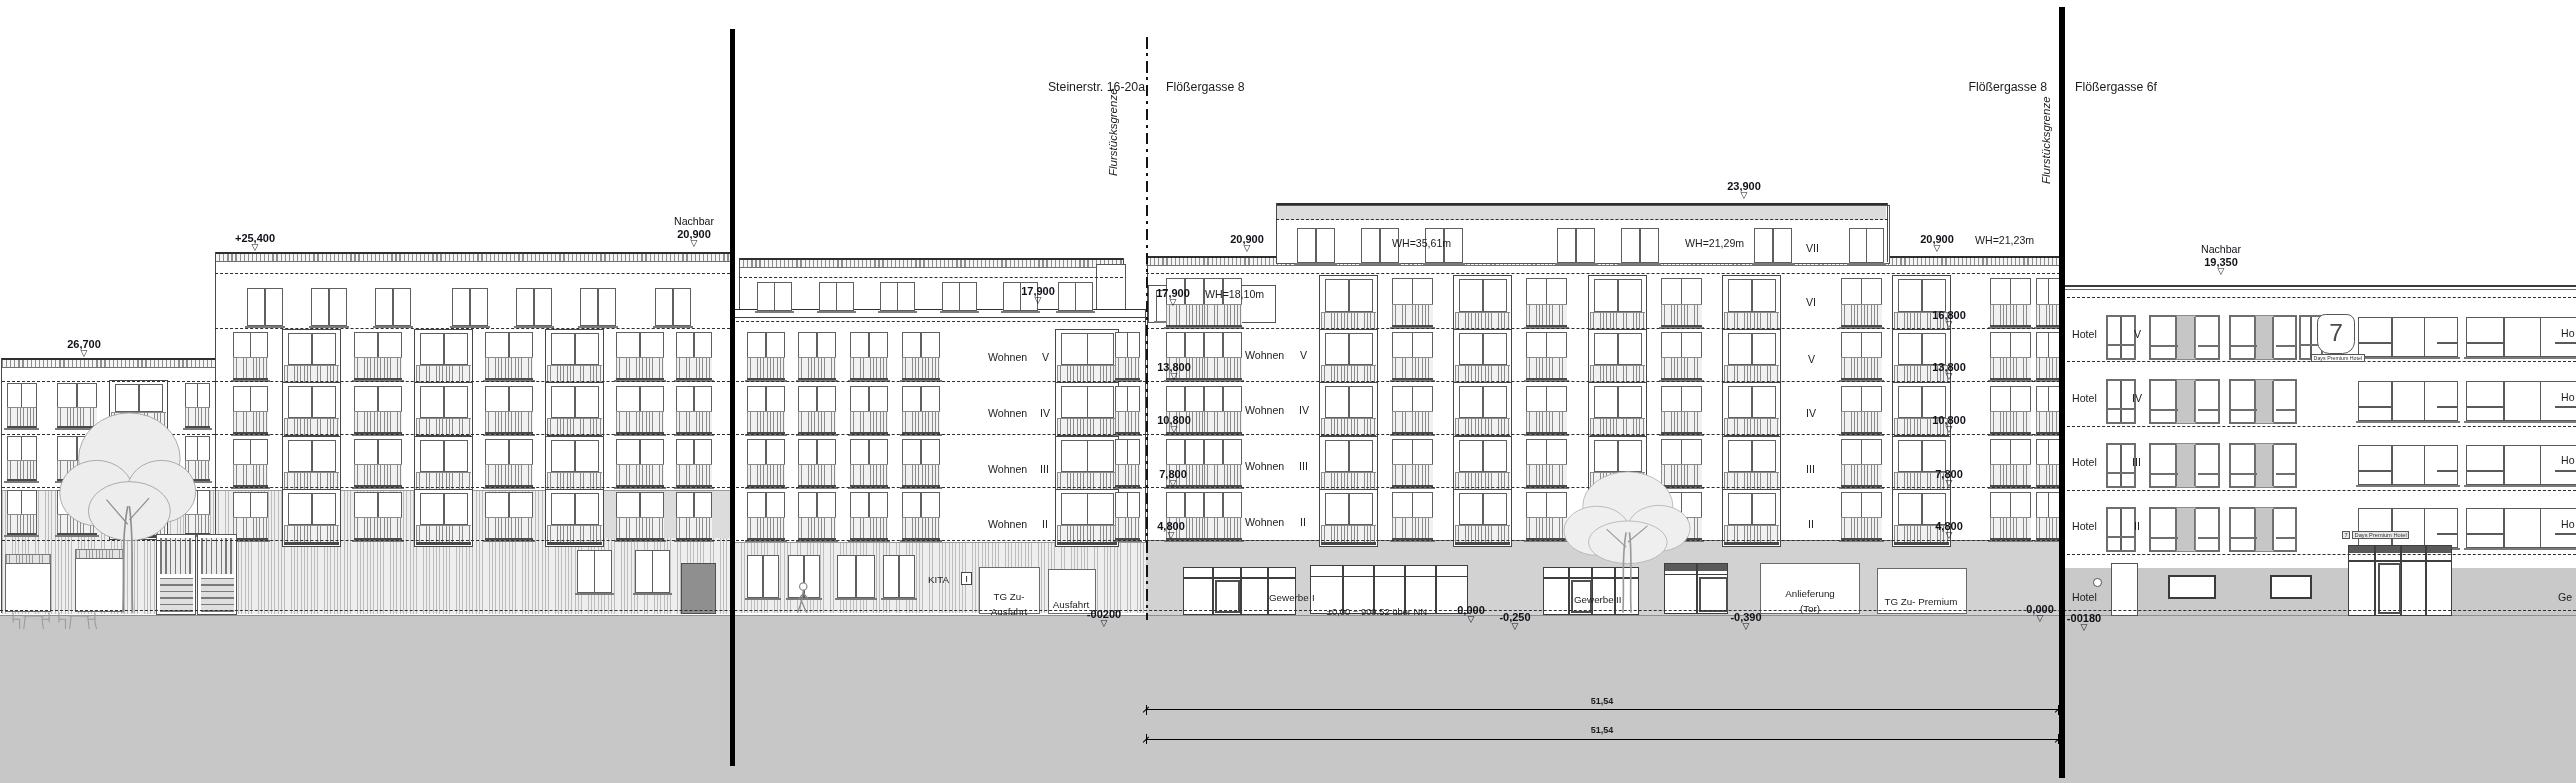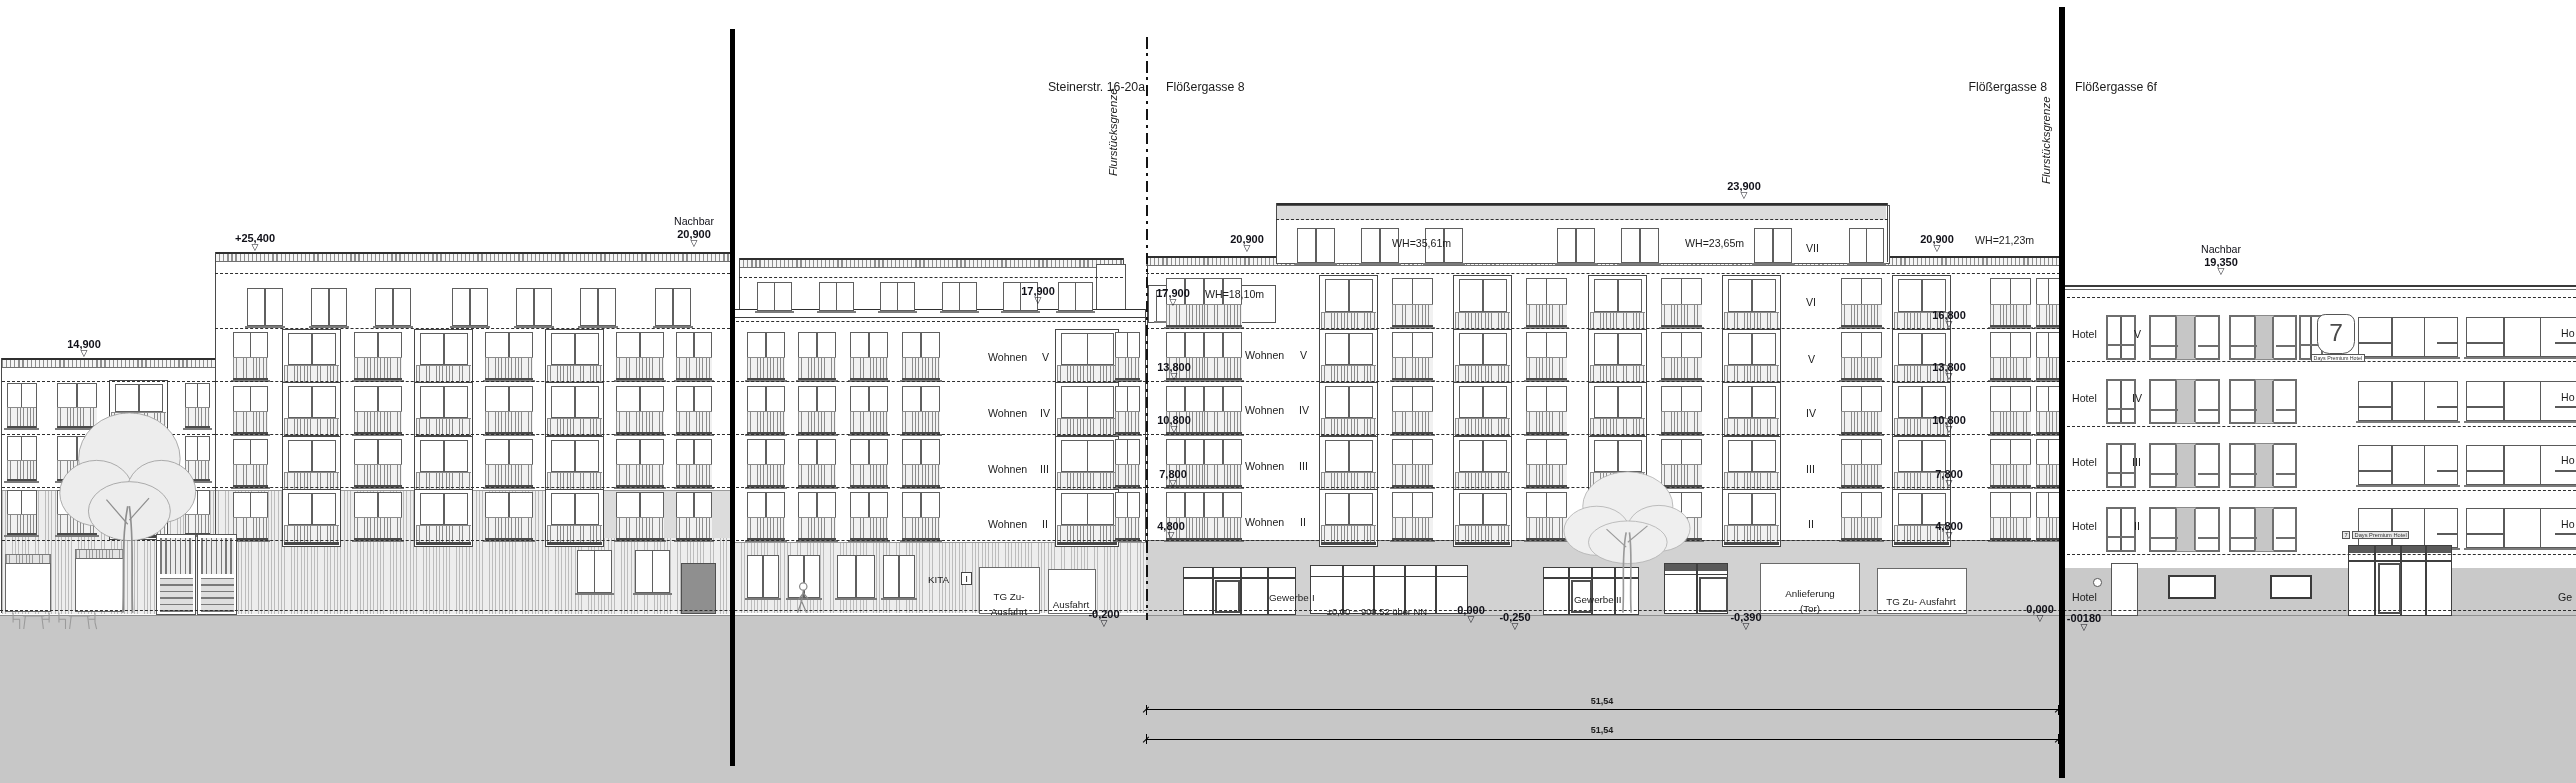--- a/index.html
+++ b/index.html
@@ -1166,21 +1166,21 @@
       <div class="abs mk" style="left: 255px; top: 232px;">
         <div class="num">+25,400</div>
         <div class="tri">▽</div>
       </div>
       <div class="abs mk" style="left: 694px; top: 216px;">
         <div class="pre">Nachbar</div>
         <div class="num">20,900</div>
         <div class="tri">▽</div>
       </div>
       <div class="abs mk" style="left: 84px; top: 338px;">
-        <div class="num">14,900</div>
+        <div class="num">26,700</div>
         <div class="tri">▽</div>
       </div>
       <div class="abs mk" style="left: 1038px; top: 285px;">
         <div class="num">17,900</div>
         <div class="tri">▽</div>
       </div>
       <div class="abs mk" style="left: 1247px; top: 233px;">
         <div class="num">20,900</div>
         <div class="tri">▽</div>
       </div>
@@ -1231,21 +1231,21 @@
       </div>
       <div class="abs mk" style="left: 1949px; top: 468px;">
         <div class="num">7,800</div>
         <div class="tri">▽</div>
       </div>
       <div class="abs mk" style="left: 1949px; top: 520px;">
         <div class="num">4,800</div>
         <div class="tri">▽</div>
       </div>
       <div class="abs mk" style="left: 1104px; top: 608px;">
-        <div class="num">-0,200</div>
+        <div class="num">-00200</div>
         <div class="tri">▽</div>
       </div>
       <div class="abs mk" style="left: 1471px; top: 604px;">
         <div class="num">0,000</div>
         <div class="tri">▽</div>
       </div>
       <div class="abs mk" style="left: 1515px; top: 611px;">
         <div class="num">-0,250</div>
         <div class="tri">▽</div>
       </div>
@@ -1256,21 +1256,21 @@
       <div class="abs mk" style="left: 2040px; top: 603px;">
         <div class="num">0,000</div>
         <div class="tri">▽</div>
       </div>
       <div class="abs mk" style="left: 2084px; top: 612px;">
         <div class="num">-00180</div>
         <div class="tri">▽</div>
       </div>
       <div class="abs lab" style="top: 288px; font-size: 10.6px; left: 1205px;">WH=18,10m</div>
       <div class="abs lab" style="top: 237px; font-size: 10.6px; left: 1392px;">WH=35,61m</div>
-      <div class="abs lab" style="top: 237px; font-size: 10.6px; left: 1685px;">WH=23,65m</div>
+      <div class="abs lab" style="top: 237px; font-size: 10.6px; left: 1685px;">WH=21,29m</div>
       <div class="abs lab" style="top: 234px; font-size: 10.6px; left: 1975px;">WH=21,23m</div>
       <div class="abs lab" style="top: 351px; font-size: 10.6px; left: 988px;">Wohnen</div>
       <div class="abs lab" style="top: 351px; font-size: 10.6px; left: 1042px;">V</div>
       <div class="abs lab" style="top: 407px; font-size: 10.6px; left: 988px;">Wohnen</div>
       <div class="abs lab" style="top: 407px; font-size: 10.6px; left: 1040px;">IV</div>
       <div class="abs lab" style="top: 463px; font-size: 10.6px; left: 988px;">Wohnen</div>
       <div class="abs lab" style="top: 463px; font-size: 10.6px; left: 1040px;">III</div>
       <div class="abs lab" style="top: 518px; font-size: 10.6px; left: 988px;">Wohnen</div>
       <div class="abs lab" style="top: 518px; font-size: 10.6px; left: 1042px;">II</div>
       <div class="abs lab" style="top: 349px; font-size: 10.6px; left: 1245px;">Wohnen</div>
@@ -1306,21 +1306,21 @@
       <div class="abs lab" style="top: 591px; font-size: 9.8px; left: 1009px; transform: translateX(-50%);">TG Zu-</div>
       <div class="abs lab" style="top: 606px; font-size: 9.8px; left: 1009px; transform: translateX(-50%);">Ausfahrt</div>
       <div class="abs lab" style="top: 599px; font-size: 9.8px; left: 1071px; transform: translateX(-50%);">Ausfahrt</div>
       <div class="abs lab" style="top: 592px; font-size: 9.8px; left: 1269px;">Gewerbe</div>
       <div class="abs lab" style="top: 592px; font-size: 9.8px; left: 1312px;">I</div>
       <div class="abs lab" style="top: 607px; font-size: 9.4px; left: 1377px; transform: translateX(-50%);">±0,00 = 900.52 über NN</div>
       <div class="abs lab" style="top: 594px; font-size: 9.8px; left: 1574px;">Gewerbe</div>
       <div class="abs lab" style="top: 594px; font-size: 9.8px; left: 1616px;">II</div>
       <div class="abs lab" style="top: 588px; font-size: 9.8px; left: 1810px; transform: translateX(-50%);">Anlieferung</div>
       <div class="abs lab" style="top: 603px; font-size: 9.8px; left: 1810px; transform: translateX(-50%);">(Tor)</div>
-      <div class="abs lab" style="top: 596px; font-size: 9.8px; left: 1921px; transform: translateX(-50%);">TG Zu- Ausfahrt</div>
+      <div class="abs lab" style="top: 596px; font-size: 9.8px; left: 1921px; transform: translateX(-50%);">TG Zu- Premium</div>
     </div>
 
   <svg class="scenery" width="2576" height="784" viewBox="0 0 3146 957">
     <g stroke="#9c9c9c" stroke-width="1">
       <ellipse cx="158" cy="560" rx="62" ry="56" fill="#ededed"></ellipse>
       <ellipse cx="118" cy="602" rx="45" ry="40" fill="#ededed"></ellipse>
       <ellipse cx="197" cy="600" rx="42" ry="38" fill="#ededed"></ellipse>
       <ellipse cx="158" cy="624" rx="50" ry="36" fill="#ededed"></ellipse>
       <path d="M150,748 C152,700 148,660 156,618 M162,748 C160,700 164,660 158,618" fill="none" stroke="#8f8f8f" stroke-width="2"></path>
       <path d="M156,640 L130,610 M158,635 L182,608" fill="none" stroke="#8f8f8f" stroke-width="1.5"></path>

